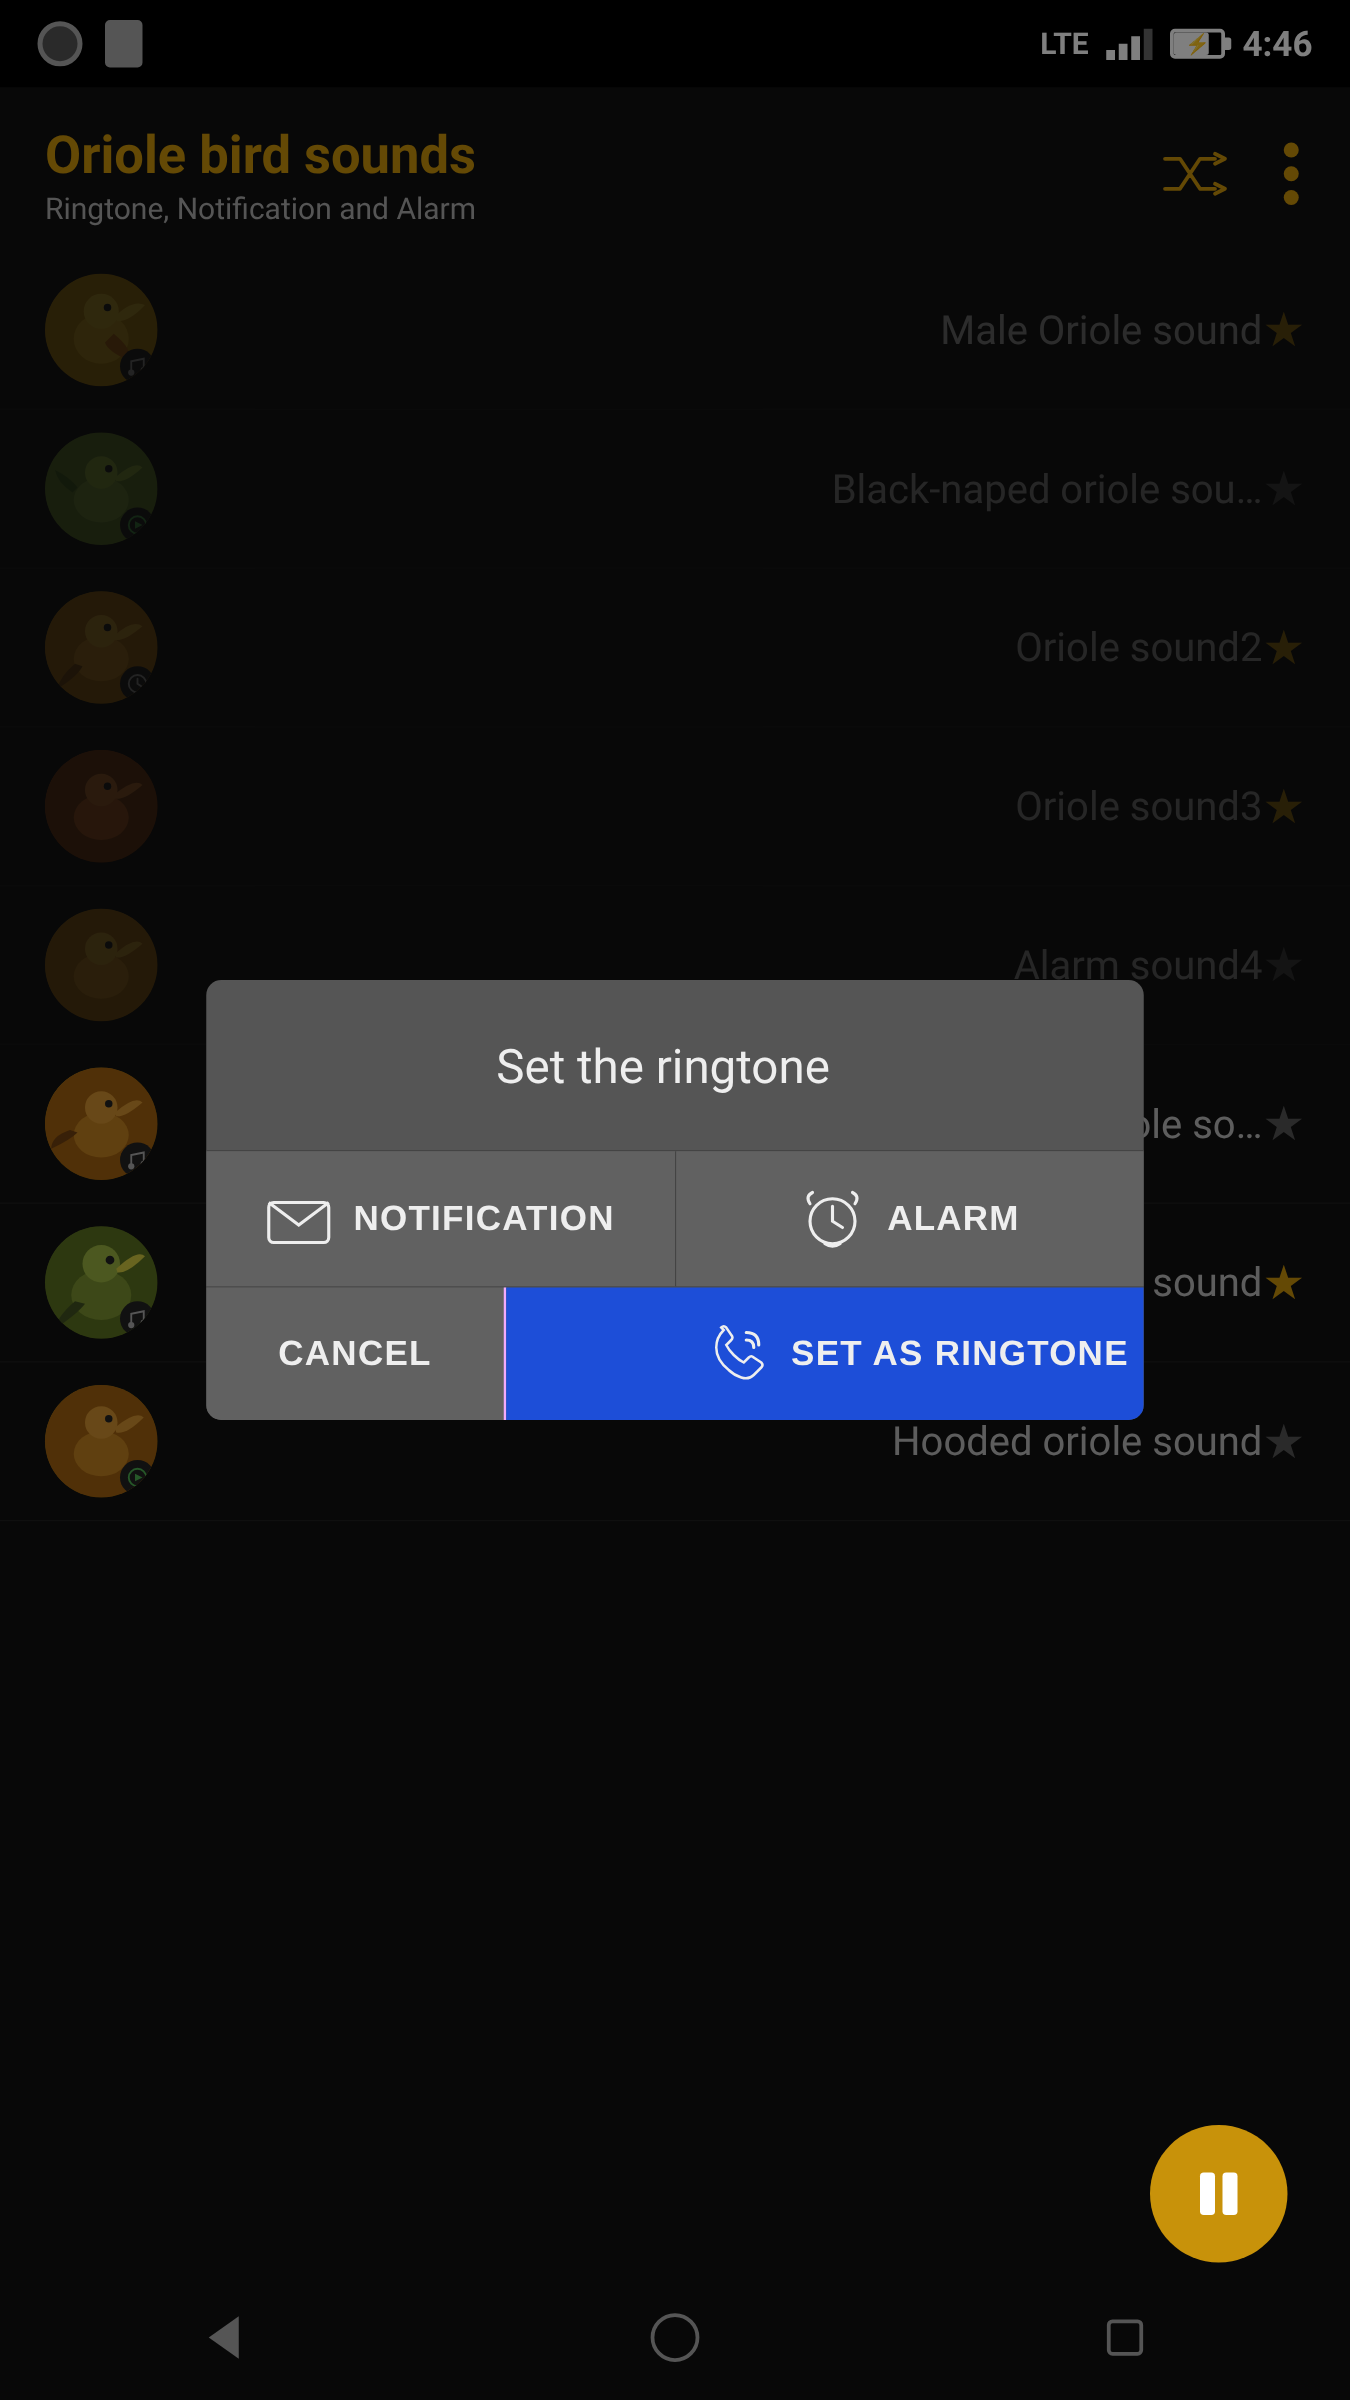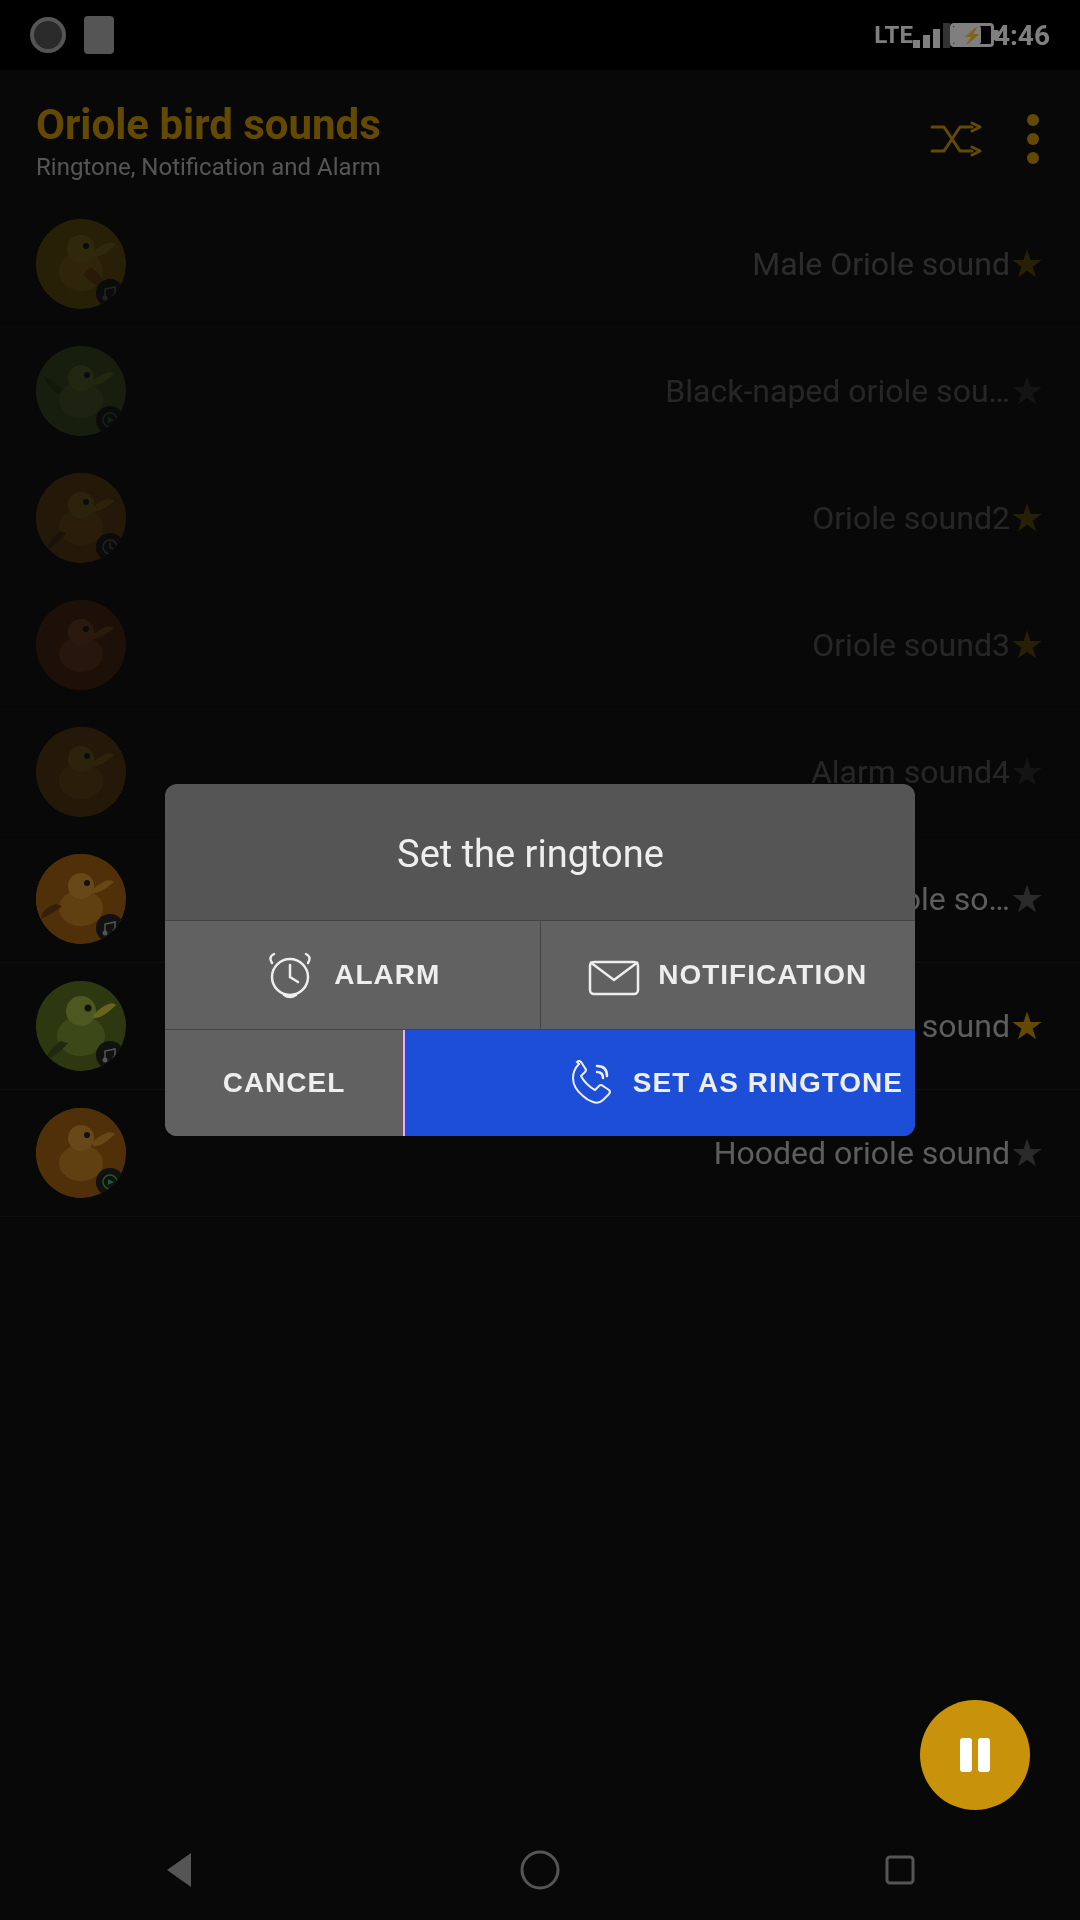--- a/index.html
+++ b/index.html
@@ -39,20 +39,21 @@
     }
     .status-icon-rect {
       width: 30px; height: 38px;
       border: 4px solid #aaa;
       border-radius: 4px;
       background: #aaa;
     }
     .status-bar .right-icons {
       display: flex;
       align-items: center;
+      gap: 14px;
     }
     .lte-label {
       color: #fff;
       font-size: 24px;
       font-weight: bold;
     }
     .signal-bars {
       display: flex; align-items: flex-end; gap: 3px;
     }
     .signal-bars span {
@@ -510,35 +511,35 @@
   </div>
 
 </div>
 
 <div class="dialog-overlay">
   <div class="dialog">
     <div class="dialog-title">Set the ringtone</div>
 
     <div class="dialog-buttons-row1">
       <button class="dialog-btn">
+        <svg width="52" height="42" viewBox="0 0 52 42" xmlns="http://www.w3.org/2000/svg">
+          <rect x="2" y="8" width="48" height="32" rx="4" ry="4" stroke="#eee" stroke-width="2.5" fill="none"></rect>
+          <polyline points="2,8 26,26 50,8" stroke="#eee" stroke-width="2.5" fill="none"></polyline>
+        </svg>
+        <span>NOTIFICATION</span>
+      </button>
+      <button class="dialog-btn">
         <svg width="52" height="52" viewBox="0 0 52 52" xmlns="http://www.w3.org/2000/svg">
           <circle cx="26" cy="28" r="18" stroke="#eee" stroke-width="2.5" fill="none"></circle>
           <path d="M26 16v12l8 5" stroke="#eee" stroke-width="2.5" fill="none" stroke-linecap="round"></path>
           <path d="M8 14 Q4 8 10 5" stroke="#eee" stroke-width="2.5" fill="none" stroke-linecap="round"></path>
           <path d="M44 14 Q48 8 42 5" stroke="#eee" stroke-width="2.5" fill="none" stroke-linecap="round"></path>
           <path d="M20 46 Q26 50 32 46" stroke="#eee" stroke-width="2.5" fill="none" stroke-linecap="round"></path>
         </svg>
         <span>ALARM</span>
-      </button>
-      <button class="dialog-btn">
-        <svg width="52" height="42" viewBox="0 0 52 42" xmlns="http://www.w3.org/2000/svg">
-          <rect x="2" y="8" width="48" height="32" rx="4" ry="4" stroke="#eee" stroke-width="2.5" fill="none"></rect>
-          <polyline points="2,8 26,26 50,8" stroke="#eee" stroke-width="2.5" fill="none"></polyline>
-        </svg>
-        <span>NOTIFICATION</span>
       </button>
     </div>
 
     <div class="dialog-buttons-row2">
       <button class="dialog-btn-cancel">CANCEL</button>
       <button class="dialog-btn-ringtone">
         <svg width="50" height="50" viewBox="0 0 50 50" xmlns="http://www.w3.org/2000/svg">
           <path d="M14 6 Q8 12 8 20 Q8 30 18 38 Q22 42 28 44 Q34 46 38 42 L44 36 Q46 34 44 32 L38 28 Q36 26 34 28 L30 32 Q26 30 22 26 Q18 22 16 18 L20 14 Q22 12 20 10 L16 4 Q14 2 12 4Z" stroke="#eee" stroke-width="2" fill="none"></path>
           <path d="M32 8 Q42 8 42 18 M32 14 Q38 14 38 20" stroke="#eee" stroke-width="2.5" fill="none" stroke-linecap="round"></path>
         </svg>

